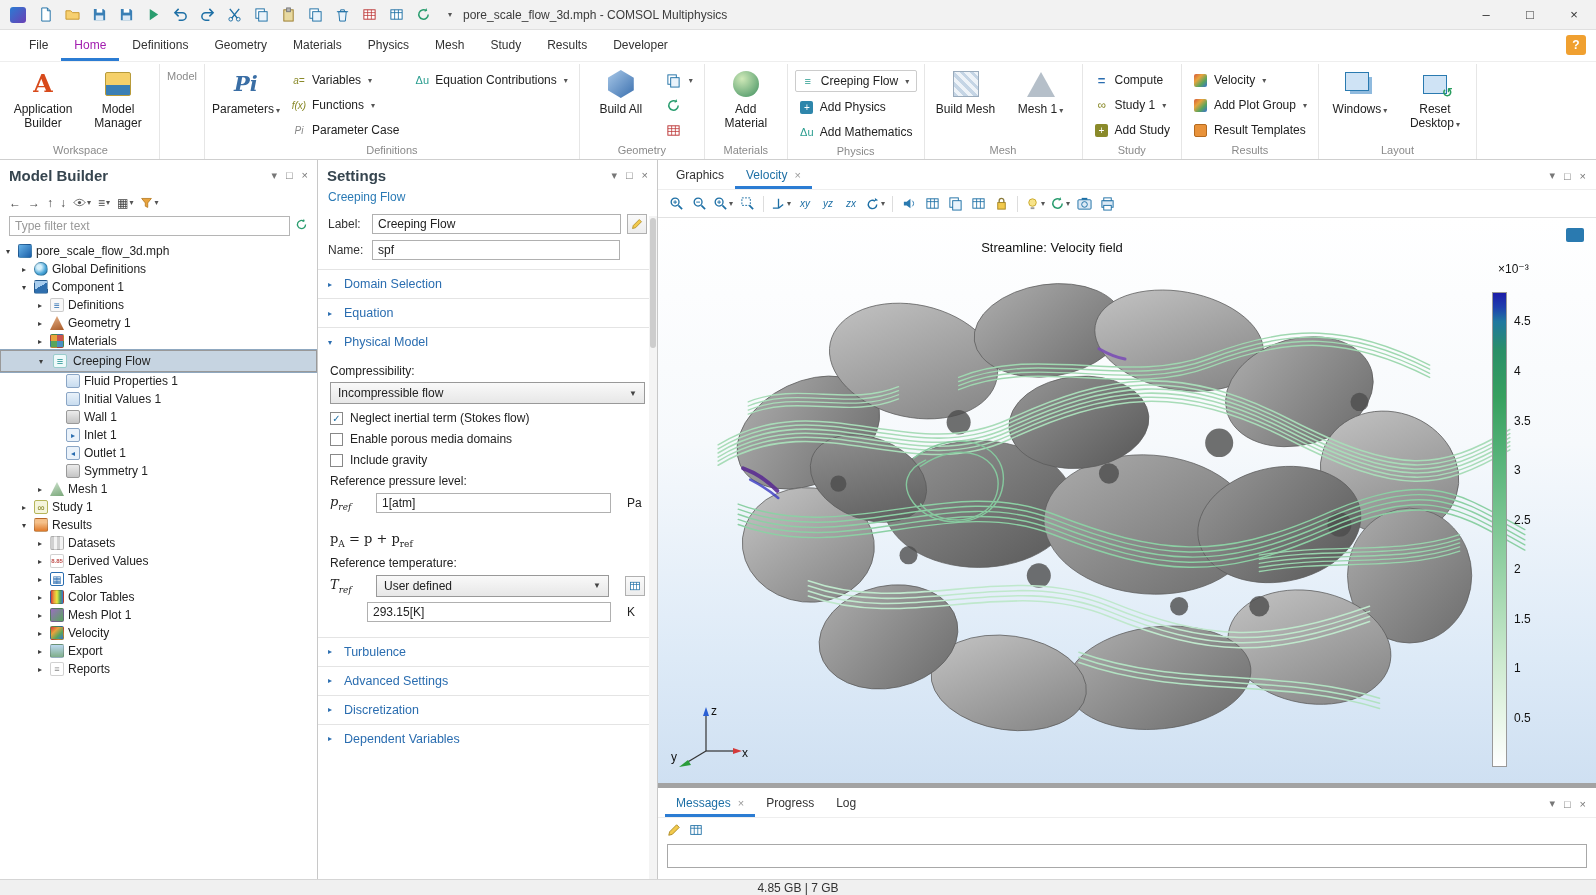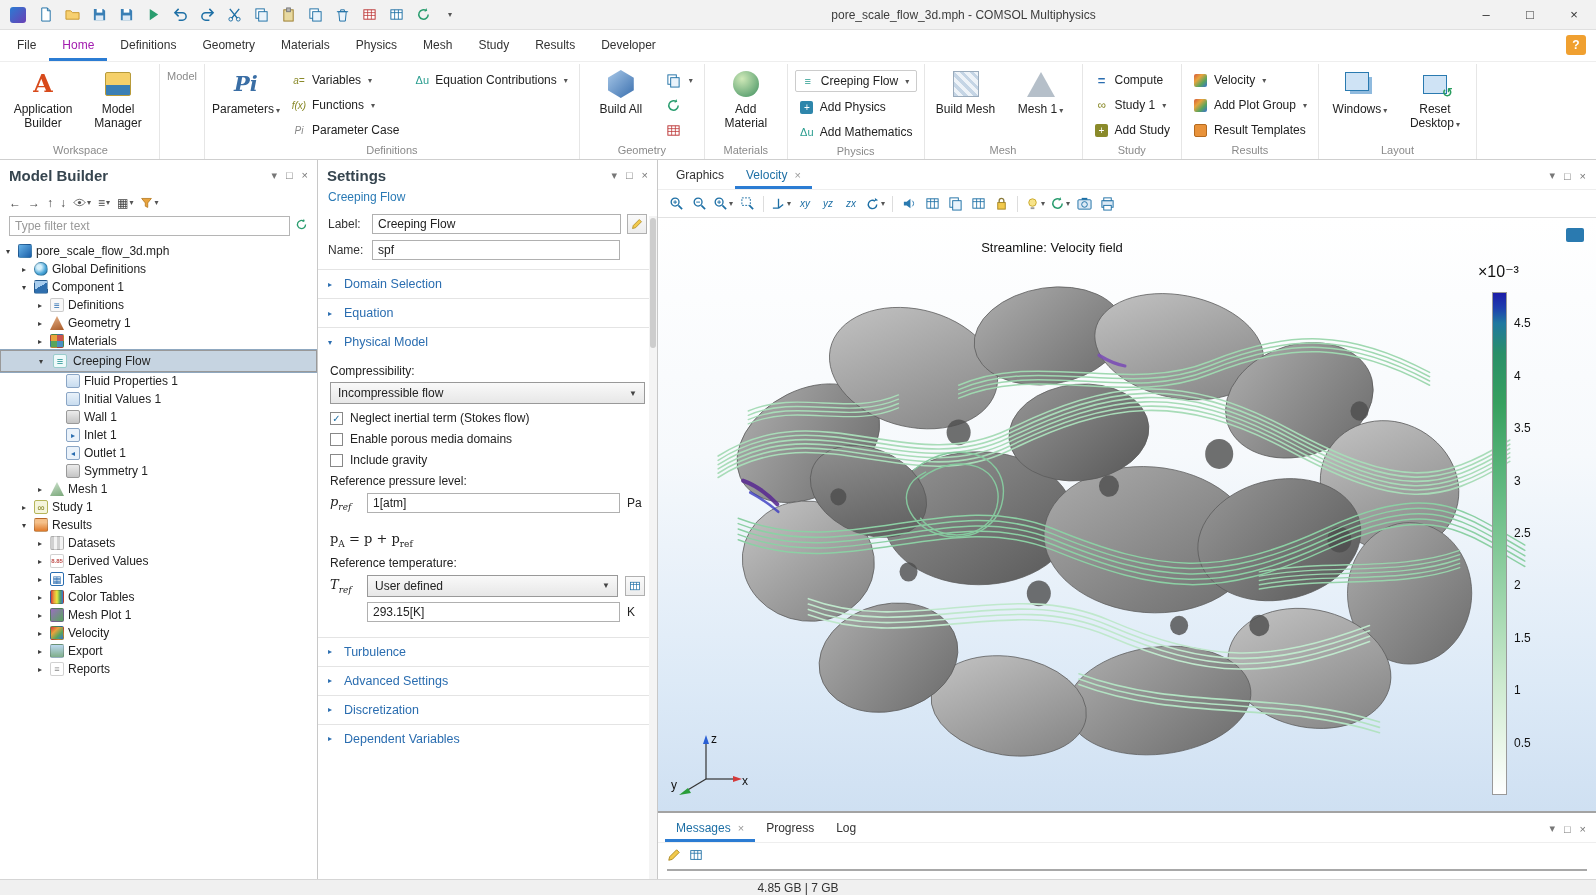--- a/index.html
+++ b/index.html
@@ -4,26 +4,26 @@
 <style>
 *{box-sizing:border-box;margin:0;padding:0}
 html,body{width:1596px;height:895px;overflow:hidden;font-family:"Liberation Sans","DejaVu Sans",sans-serif;font-size:12px;color:#222;background:#e9e9e9}
 .app{display:flex;flex-direction:column;height:100%}
 
 .titlebar{height:30px;background:#f2f2f2;display:flex;align-items:center;border-bottom:1px solid #e0e0e0}
 .qat{display:flex;align-items:center;gap:1px;padding-left:5px}
 .qico{width:26px;height:24px;display:flex;align-items:center;justify-content:center;border-radius:2px}
 svg.ic16{width:15px;height:15px}
 .logo{width:16px;height:16px;border-radius:3px;background:linear-gradient(135deg,#2b7cd3,#6a3fb5)}
-.title-text{flex:1;text-align:center;color:#3c3c3c}
+.title-text{flex:1;text-align:left;color:#3c3c3c}
 .winbtns{display:flex;height:30px}
 .winbtn{width:44px;display:flex;align-items:center;justify-content:center;color:#333;font-size:13px}
 .chev{font-size:8px;color:#555}
 
-.menubar{height:32px;background:#fff;display:flex;align-items:stretch;padding:0 4px;position:relative;border-bottom:1px solid #eee}
+.menubar{height:32px;background:#fff;display:flex;align-items:stretch;padding:0 16px;position:relative;border-bottom:1px solid #eee}
 .mtab{padding:8px 13px 6px;color:#333;border-bottom:3px solid transparent}
 .mtab.active{color:#a21caf;border-bottom-color:#2b7cd3}
 .help-btn{position:absolute;right:10px;top:5px;width:20px;height:20px;background:#f0a030;color:#fff;border-radius:3px;display:flex;align-items:center;justify-content:center;font-weight:bold}
 
 .ribbon{height:98px;background:#fff;border-bottom:1px solid #cfcfcf;display:flex;align-items:stretch;padding:2px 2px 0}
 .rgroup{display:flex;flex-direction:column;border-right:1px solid #e6e6e6;padding:2px 7px 0}
 .rgitems{flex:1;display:flex;gap:7px;align-items:flex-start}
 .rglabel{height:19px;display:flex;align-items:center;justify-content:center;color:#8a8a8a;font-size:11px}
 .bigbtn{width:68px;display:flex;flex-direction:column;align-items:center;text-align:center;gap:3px;padding:3px 1px;border-radius:3px;line-height:1.2}
 .bigico{width:30px;height:30px;display:flex;align-items:center;justify-content:center}
@@ -51,21 +51,21 @@
 .sq-plus.olive{background:#8a8a2a}
 .sq-grad{width:13px;height:13px;border-radius:2px;background:linear-gradient(135deg,#d45a3a,#e8a33d,#58a55c,#3a6fd4)}
 .sq-orange{width:13px;height:13px;border-radius:2px;background:#e8923a;border:1px solid #b56a1f}
 
 .main{flex:1;display:flex;min-height:0}
 .panel{background:#ffffff;display:flex;flex-direction:column;min-width:0;position:relative}
 .mb{width:318px;border-right:1px solid #c8c8c8}
 .st{width:340px;border-right:1px solid #c8c8c8}
 .rightcol{flex:1;display:flex;flex-direction:column;min-width:0}
 .gfx{flex:1}
-.msg{height:68px;border-top:2px solid #a3a3a3}
+.msg{height:96px;border-top:5px solid #a3a3a3}
 .phead{height:30px;display:flex;align-items:center;padding:0 9px;flex:none}
 .ptitle{font-size:15px;color:#36454f;font-weight:bold}
 .pctl{margin-left:auto;display:flex;gap:9px;color:#777;font-size:11px;align-items:center}
 .pctl span{cursor:default}
 
 .mbtools{height:25px;display:flex;align-items:center;gap:7px;padding:0 9px;color:#444;flex:none}
 .mbtools .tb{display:flex;align-items:center;gap:1px}
 .mbfilter{display:flex;align-items:center;gap:5px;padding:1px 9px 5px;flex:none}
 input.filter{flex:1;height:20px;border:1px solid #b5b5b5;padding:0 5px;font-size:12px;color:#333}
 input.filter::placeholder{color:#999}
@@ -104,21 +104,21 @@
 .renbtn{width:20px;height:20px;border:1px solid #b0b0b0;background:linear-gradient(#fafafa,#ededed);display:flex;align-items:center;justify-content:center;flex:none}
 .sect{display:flex;align-items:center;gap:7px;padding:7px 10px;border-top:1px solid #e4e4e4}
 .schev{color:#2a6db0;font-size:8px;width:9px}
 .sectlbl{color:#2a6db0;font-size:12.5px}
 .sbody{padding:1px 12px 10px;border-top:0}
 .flabel{margin:7px 0 4px;color:#222}
 .sel{height:22px;border:1px solid #999;background:linear-gradient(#f9f9f9,#e7e7e7);display:flex;align-items:center;padding:0 7px;gap:6px}
 .selarrow{margin-left:auto;font-size:8px;color:#444}
 .cbrow{display:flex;align-items:center;gap:7px;margin:7px 0}
 .cb{width:13px;height:13px;border:1px solid #888;background:#fff;display:flex;align-items:center;justify-content:center;font-size:10px;color:#1d6fa5;font-weight:bold;flex:none}
-.symrow{display:flex;align-items:center;gap:7px;margin:5px 0}
+.symrow{display:flex;align-items:center;gap:16px;margin:5px 0}
 .sym{width:30px;font-family:"DejaVu Serif",serif;font-style:italic;font-size:13px;flex:none}
 .sym sub,.eq sub{font-size:9px}
 .unit{width:18px;flex:none;color:#222}
 .eq{font-family:"DejaVu Serif",serif;margin:18px 0 2px;font-size:13px}
 .mibtn{width:20px;height:20px;border:1px solid #b0b0b0;background:linear-gradient(#fafafa,#ededed);display:flex;align-items:center;justify-content:center;flex:none}
 .vscroll{position:absolute;right:0;top:56px;bottom:0;width:8px;background:#f4f4f4}
 .vthumb{position:absolute;top:2px;left:1px;width:6px;height:130px;background:#cdcdcd;border-radius:3px}
 
 .gtabs{height:30px;display:flex;align-items:stretch;padding:0 7px;background:#fff;position:relative;flex:none;border-bottom:1px solid #eee}
 .gtab{padding:8px 11px 5px;color:#333;display:flex;gap:7px;align-items:center;border-bottom:3px solid transparent}
@@ -126,21 +126,21 @@
 .tabx{color:#999;font-size:11px}
 .gtools{height:28px;display:flex;align-items:center;gap:1px;padding:0 7px;background:#fff;border-bottom:1px solid #e2e2e2;flex:none}
 .gbtn{height:22px;min-width:22px;display:flex;align-items:center;justify-content:center;gap:1px;color:#1d6fa5;padding:0 2px;border-radius:2px}
 .gsep{width:1px;height:16px;background:#ddd;margin:0 4px}
 .vlbl{font-size:10px;font-style:italic;color:#1d6fa5}
 .gcanvas{flex:1;position:relative;background:linear-gradient(180deg,#ffffff 0%,#f6f9fc 40%,#ddeaf7 78%,#cfe0f2 100%);overflow:hidden}
 .plot-title{position:absolute;top:22px;left:0;right:150px;text-align:center;font-size:13px;color:#111}
 .art{position:absolute;inset:0;width:100%;height:100%}
 .minibtn{position:absolute;top:10px;right:12px;width:18px;height:14px;background:#2a7ab0;border-radius:2px;box-shadow:0 0 0 1px #fff}
 .legend{position:absolute;top:44px;bottom:16px;right:42px;width:76px}
-.legexp{position:absolute;top:0;left:0;font-size:16px;color:#111}
+.legexp{position:absolute;top:0;left:20px;font-size:12px;color:#111}
 .legbar{position:absolute;left:14px;top:30px;bottom:0;width:15px;border:1px solid #999;background:linear-gradient(180deg,#1c1ca8 0%,#1e3fae 3%,#1f78a0 6%,#2a8f68 12%,#37a05f 22%,#57b379 35%,#7fc795 50%,#a8dab3 65%,#cdeacf 78%,#e9f6e8 90%,#ffffff 100%)}
 .legticks{position:absolute;left:36px;top:30px;bottom:0}
 .legticks span{position:absolute;transform:translateY(-50%);font-size:12px;color:#111}
 .triad{position:absolute;left:12px;bottom:8px}
 
 .msgtools{height:26px;display:flex;align-items:center;gap:8px;padding:0 9px;flex:none}
 .msgbox{margin:0 9px 8px;height:24px;border:1px solid #a8a8a8;background:#fff}
 
 .statusbar{height:16px;background:#f0f0f0;border-top:1px solid #d5d5d5;display:flex;align-items:center;justify-content:center;color:#333;flex:none}
 </style>

